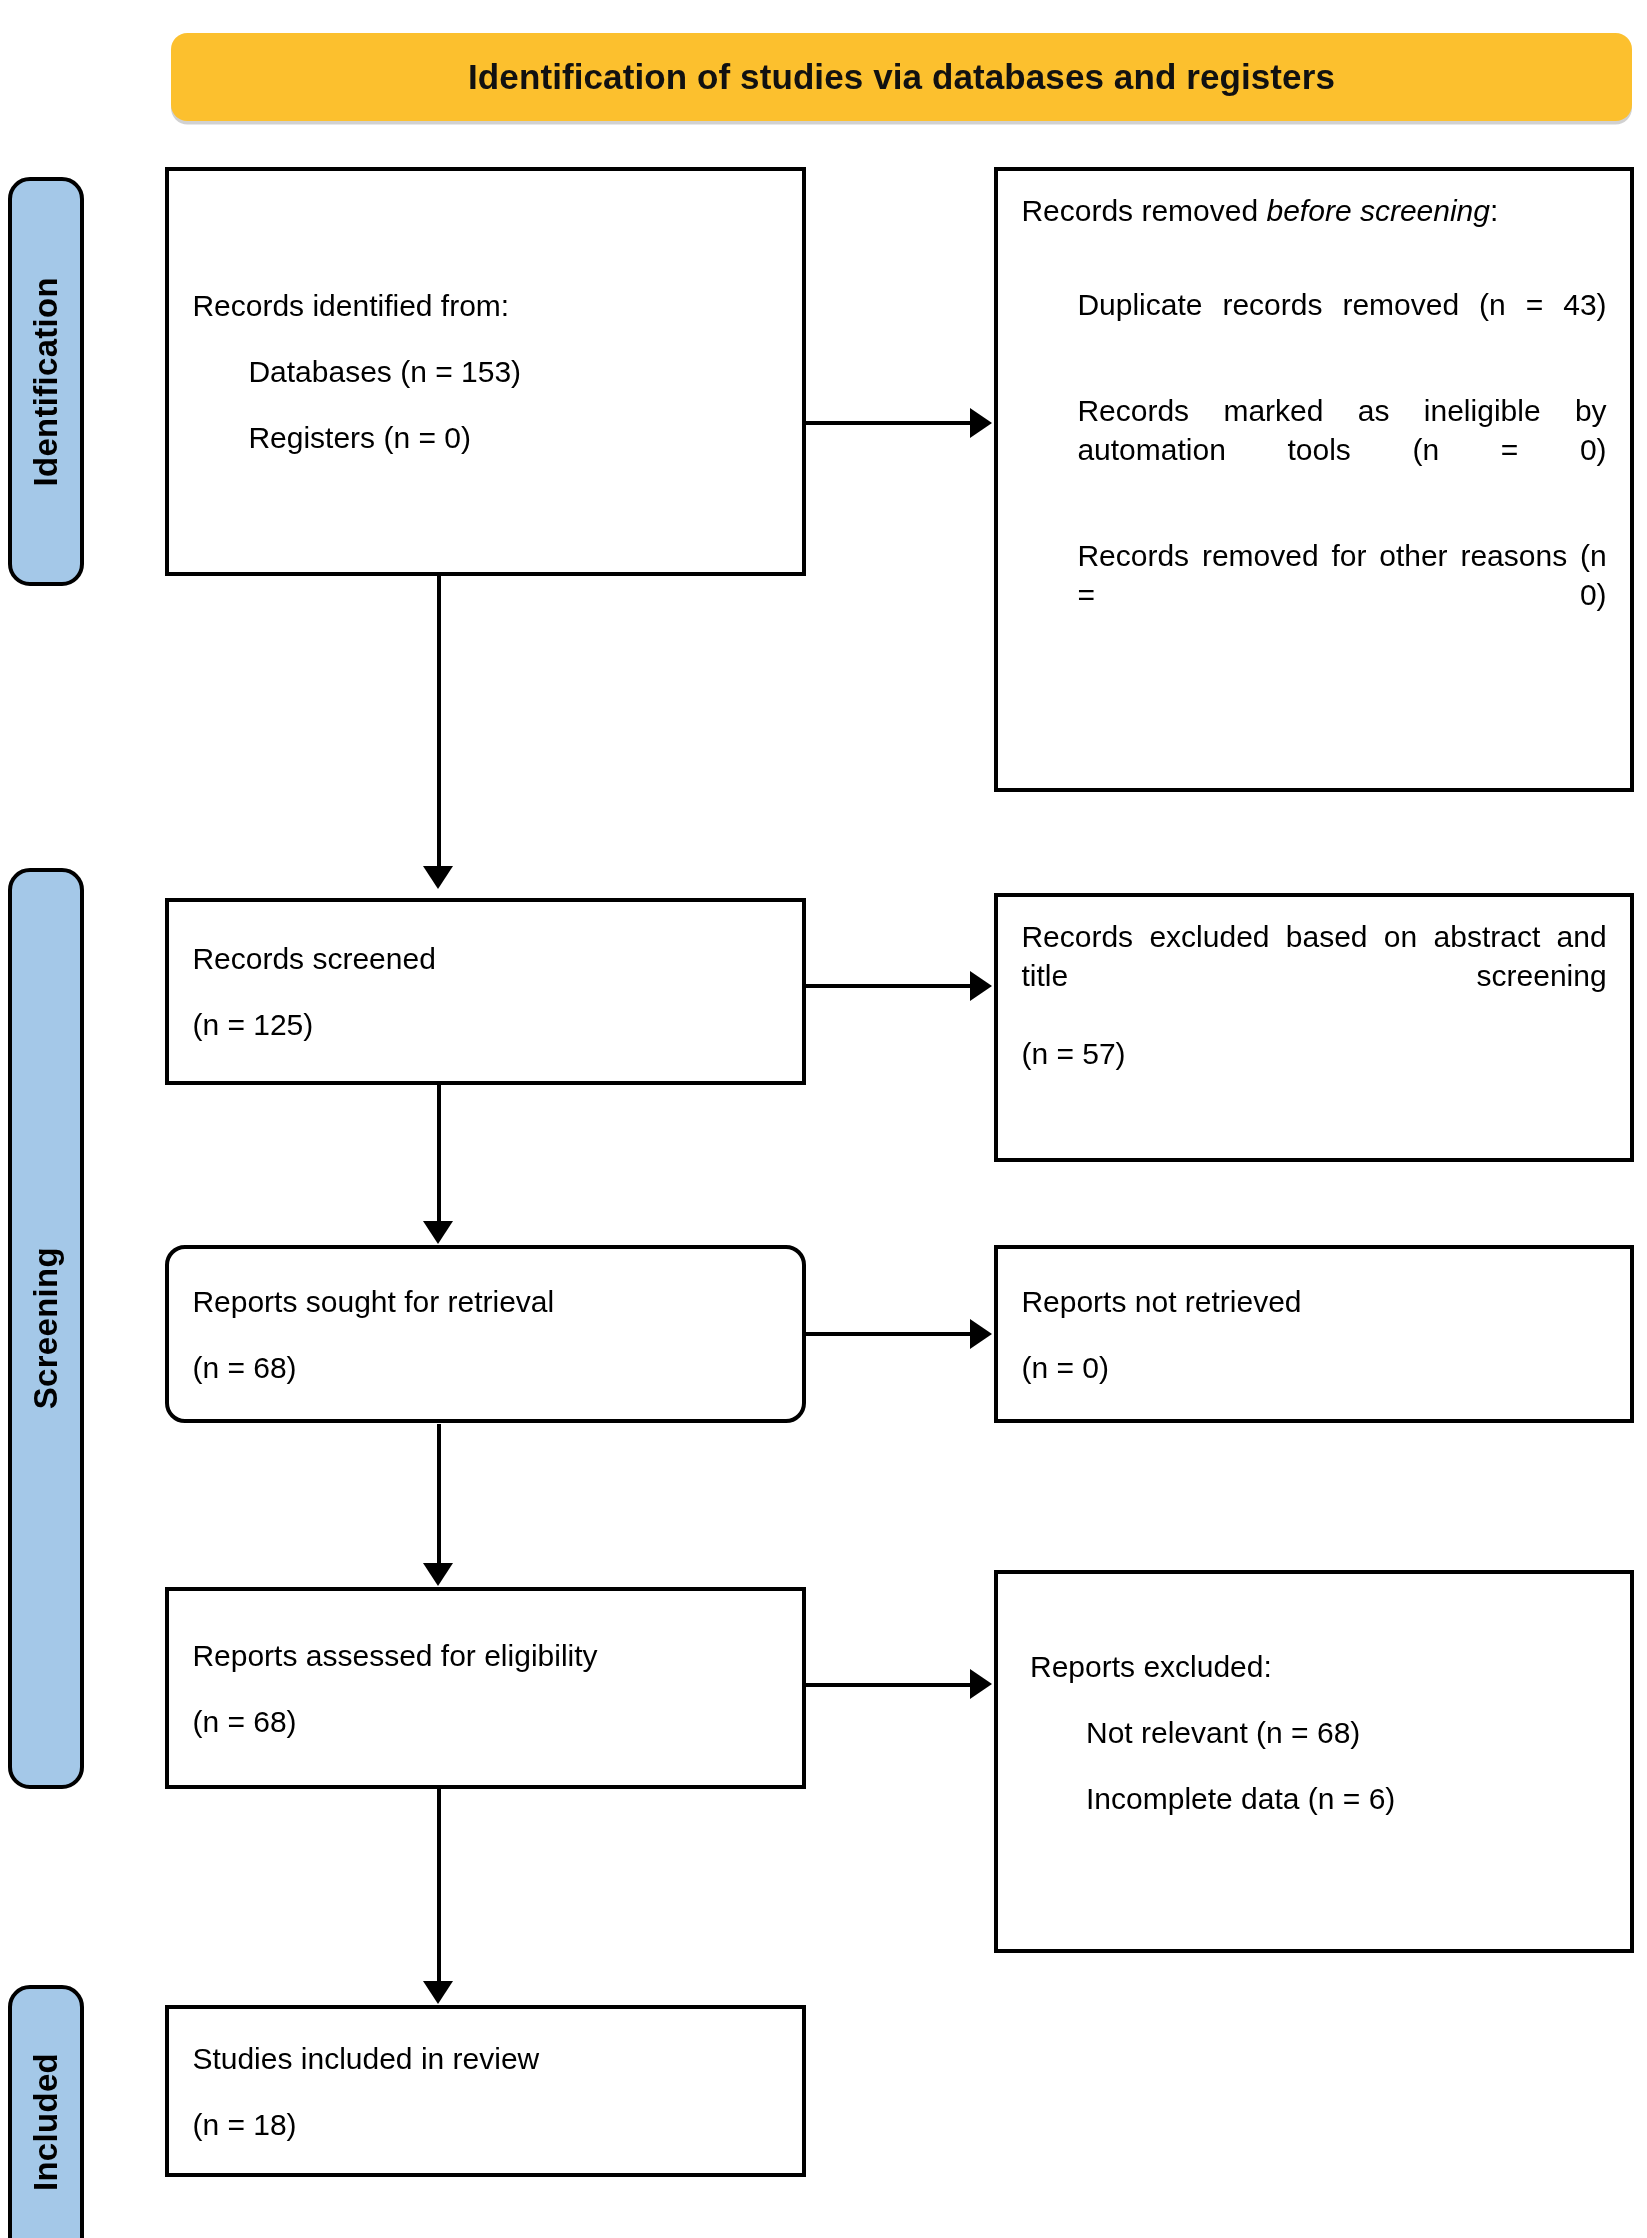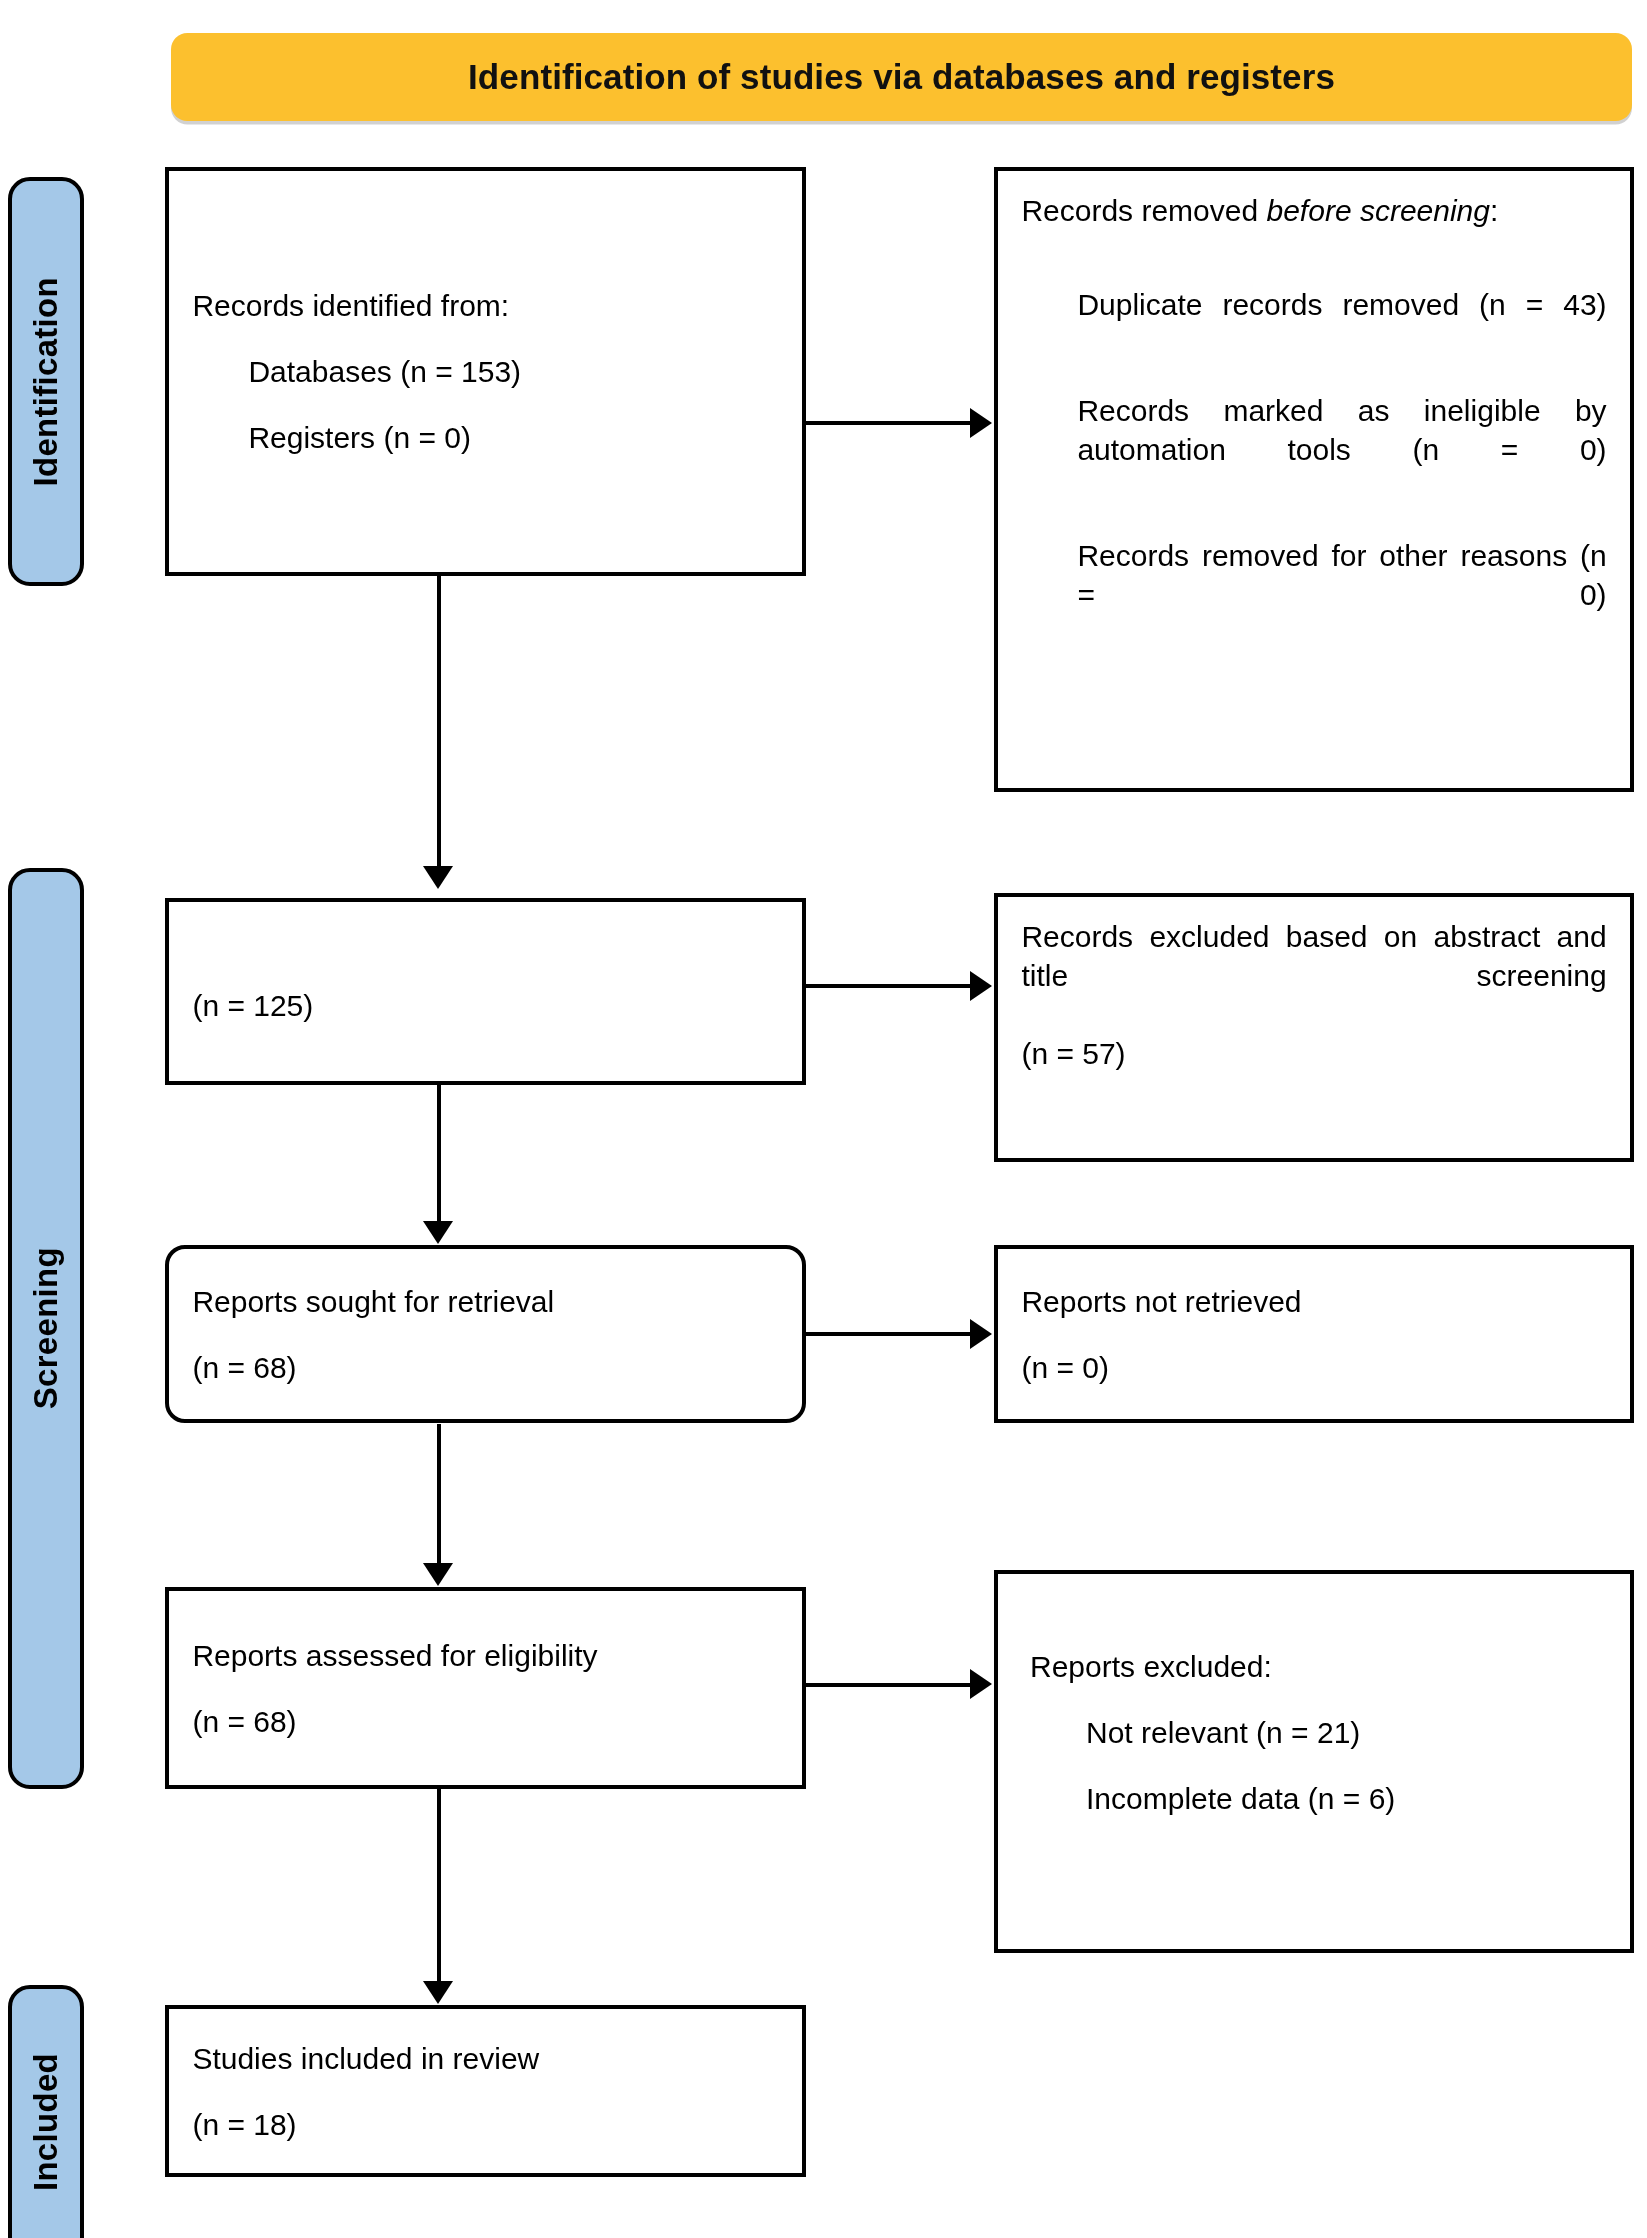--- a/index.html
+++ b/index.html
@@ -145,20 +145,21 @@
     </div>
     <div class="line gap indent just">Duplicate records removed (n = 43)</div>
     <div class="line indent just">Records marked as ineligible by automation tools (n = 0)</div>
     <div class="line indent just">Records removed for other reasons (n = 0)</div>
   </div>
 
   <div class="v-line" style="left:437px; top:558px; width:3.5px; height:292px;"></div>
   <div class="v-arrow" style="left:423px; top:848px;"></div>
 
   <div class="box" style="left:165px; top:880px; width:641px; height:187px;">
+    <div class="line">Records screened</div>
     <div class="line gap">(n = 125)</div>
   </div>
 
   <div class="h-line" style="left:805px; top:966px; width:168px;"></div>
   <div class="h-arrow" style="left:970px; top:953px;"></div>
 
   <div class="box top-align" style="left:994px; top:875px; width:640px; height:269px;">
     <div class="line just">Records excluded based on abstract and title screening</div>
     <div class="line">(n = 57)</div>
   </div>
@@ -185,21 +186,21 @@
   <div class="box" style="left:165px; top:1569px; width:641px; height:202px;">
     <div class="line">Reports assessed for eligibility</div>
     <div class="line gap">(n = 68)</div>
   </div>
 
   <div class="h-line" style="left:805px; top:1665px; width:168px;"></div>
   <div class="h-arrow" style="left:970px; top:1651px;"></div>
 
   <div class="box top-align" style="left:994px; top:1552px; width:640px; height:383px; padding-top:73px;padding-left:32px;">
     <div class="line">Reports excluded:</div>
-    <div class="line gap indent">Not relevant (n = 21)</div>
+    <div class="line gap indent">Not relevant (n = 68)</div>
     <div class="line gap indent">Incomplete data (n = 6)</div>
   </div>
 
   <div class="v-line" style="left:437px; top:1771px; width:3.5px; height:196px;"></div>
   <div class="v-arrow" style="left:423px; top:1963px;"></div>
 
   <div class="box" style="left:165px; top:1987px; width:641px; height:172px;">
     <div class="line">Studies included in review</div>
     <div class="line gap">(n = 18)</div>
   </div>

